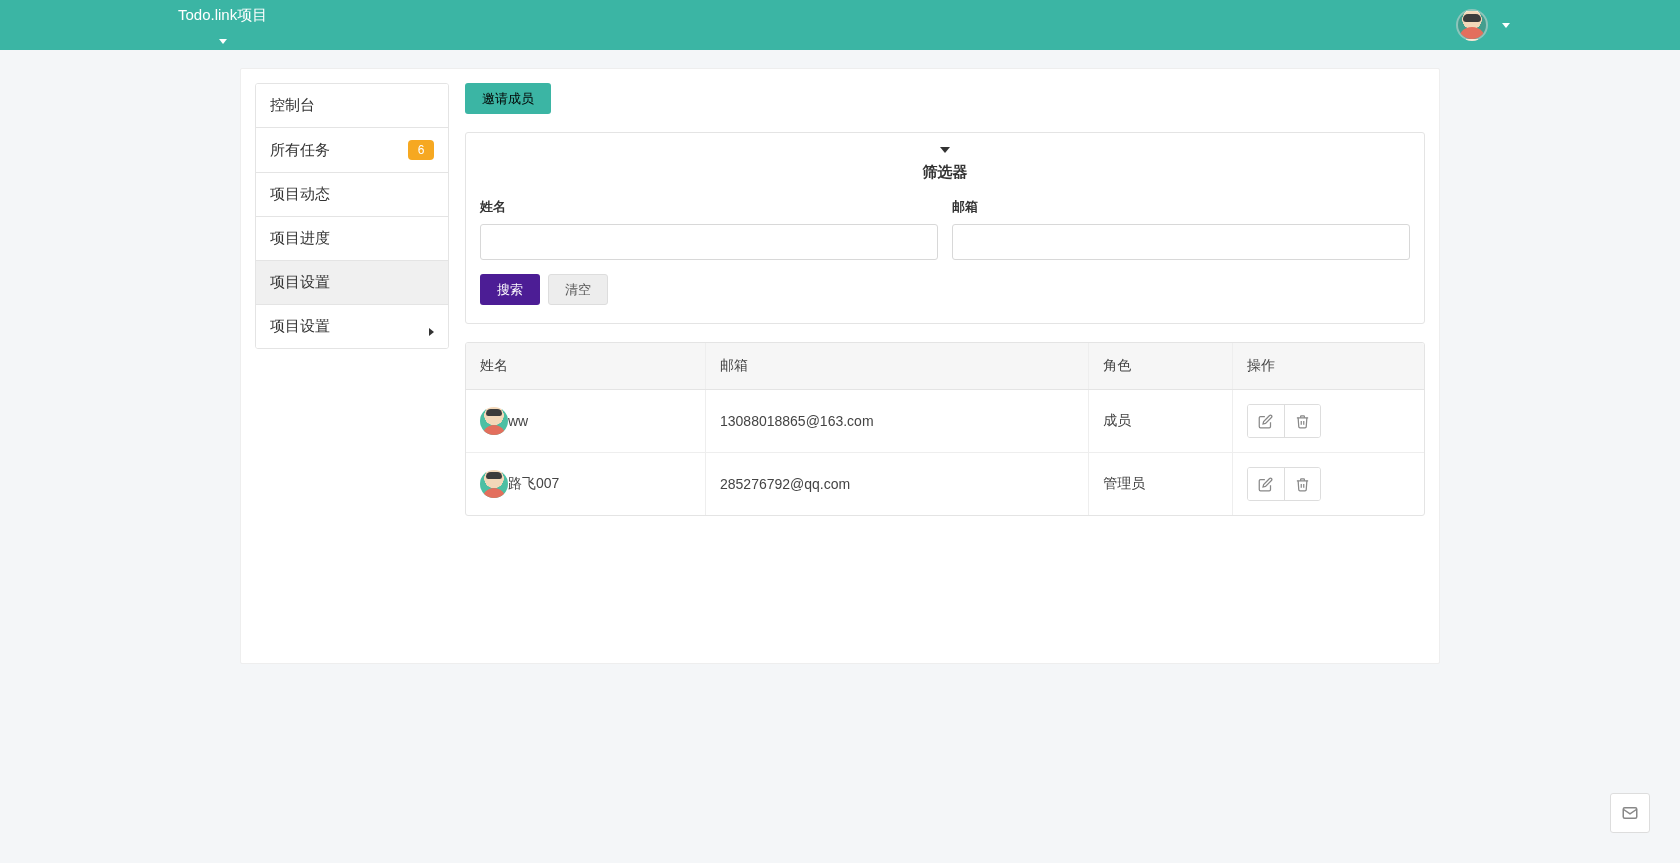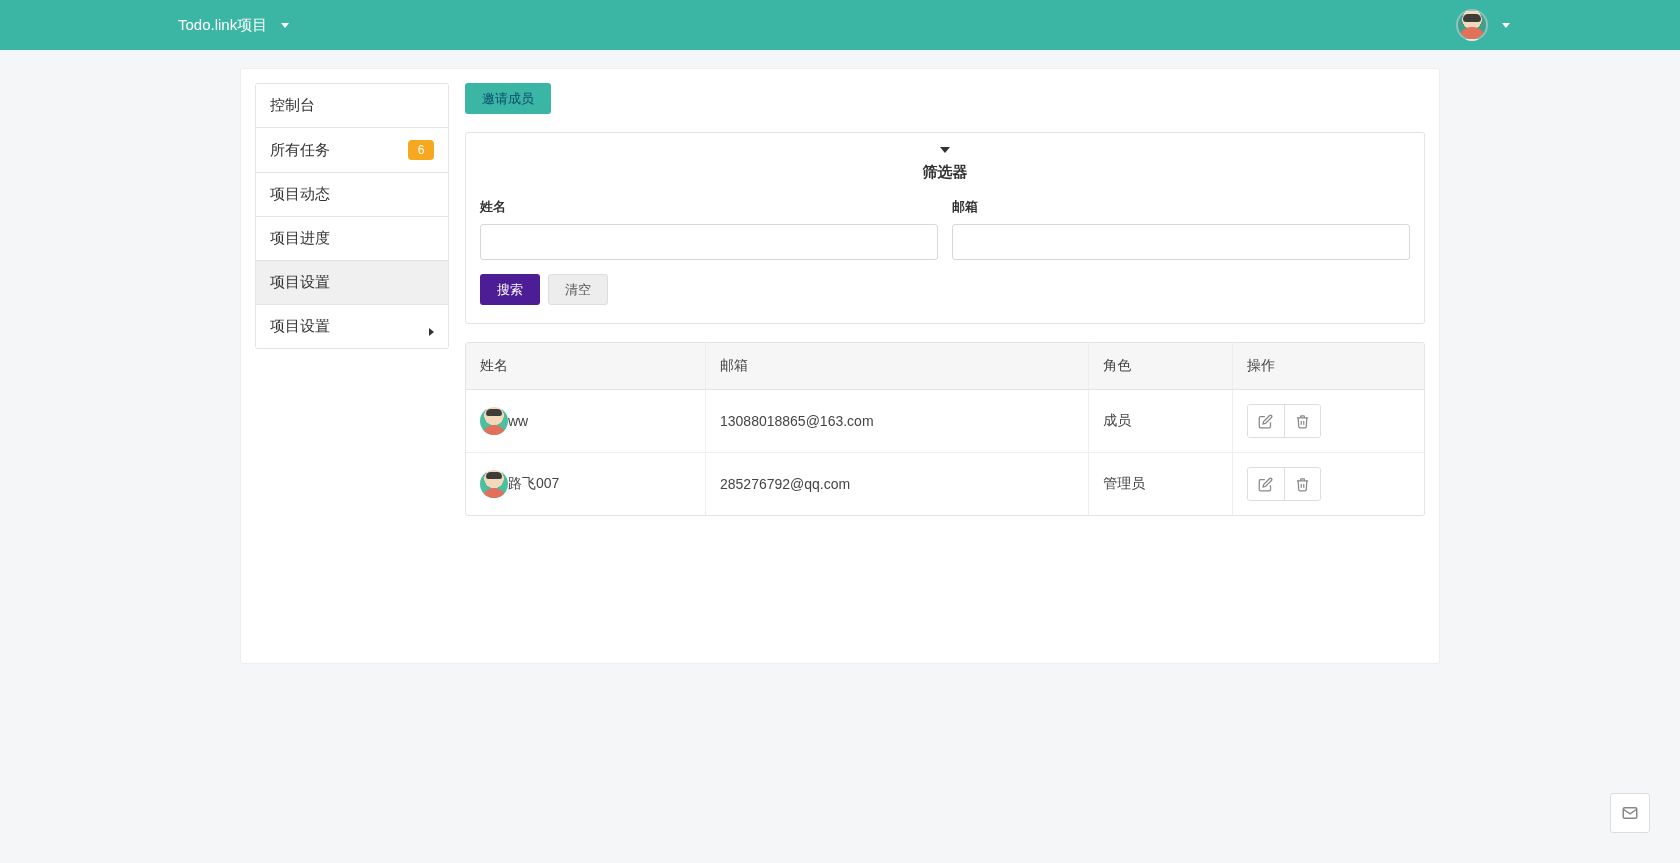--- a/index.html
+++ b/index.html
@@ -20,20 +20,21 @@
     justify-content: space-between;
     padding: 0 170px 0 178px;
     color: #fff;
   }
   .topbar-left {
     display: flex;
     align-items: center;
     gap: 14px;
     font-size: 15px;
     cursor: pointer;
+    flex-direction: column;
   }
   .topbar-right {
     display: flex;
     align-items: center;
     gap: 14px;
     cursor: pointer;
   }
   .avatar {
     width: 32px;
     height: 32px;
@@ -133,21 +134,21 @@
     align-items: center;
     justify-content: center;
     border: 1px solid transparent;
     border-radius: 3px;
     padding: 8px 16px;
     font-size: 13px;
     cursor: pointer;
     line-height: 1;
     font-family: inherit;
   }
-  .btn-teal { background: #3bb5a4; color: #0c4a6e; }
+  .btn-teal { background: #3bb5a4; color: #000000; }
   .btn-primary { background: #4c1d95; color: #fff; }
   .btn-default { background: #ededed; color: #555; border-color: #ddd; }
 
   
   .panel {
     border: 1px solid #e4e4e4;
     border-radius: 3px;
     margin-top: 18px;
     padding: 14px yes14px 18px 14px;
     padding: 14px 14px 18px 14px;

